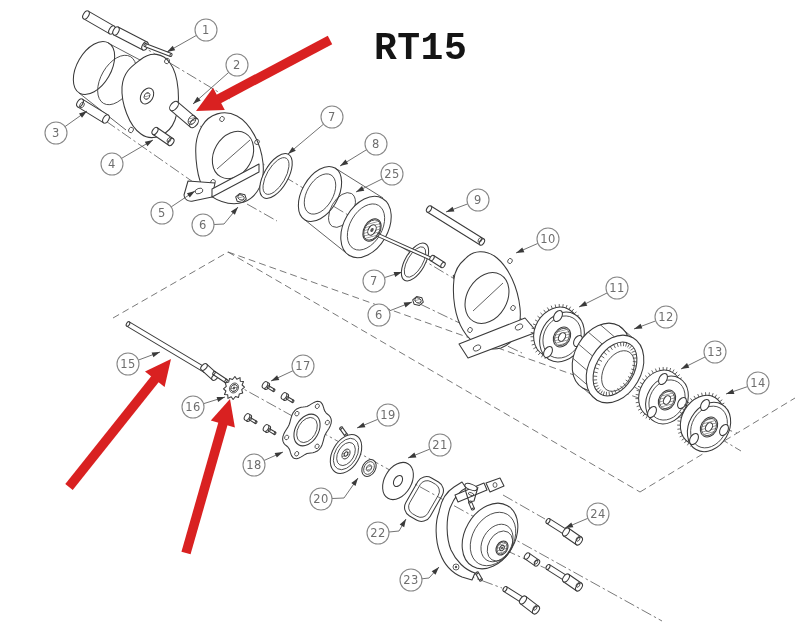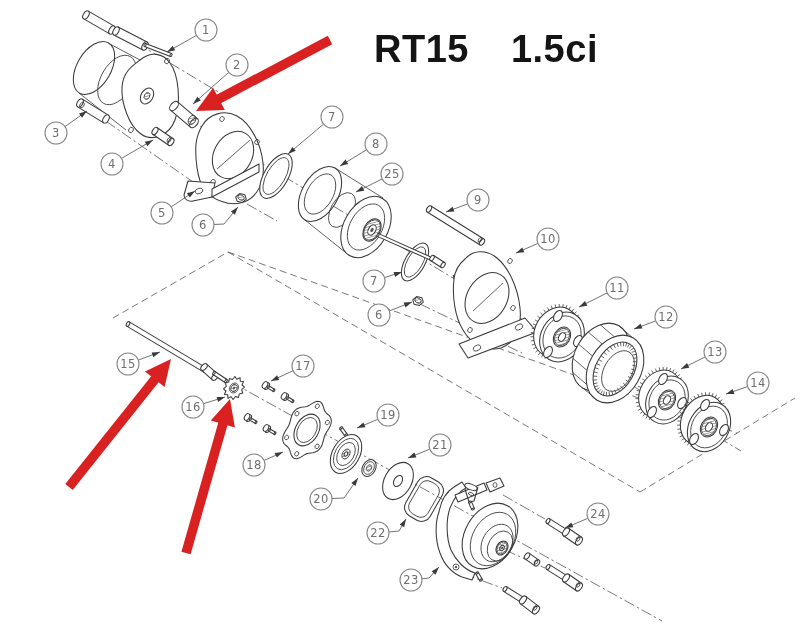--- a/index.html
+++ b/index.html
@@ -1,19 +1,19 @@
 <!DOCTYPE html>
 <html><head>
 <meta charset="utf-8">
 <style>
   html,body{margin:0;padding:0;background:#fff;}
   .stage{position:relative;width:800px;height:632px;background:#fff;overflow:hidden;
          font-family:"Liberation Sans",sans-serif;}
   .title{position:absolute;left:374px;top:30px;display:flex;gap:42px;
-         font-family:Liberation Sans, sans-serif;font-weight:700;font-size:38px;
+         font-family:Liberation Mono, monospace;font-weight:700;font-size:38px;
          color:#141414;letter-spacing:.5px;line-height:1;}
   svg{position:absolute;left:0;top:0;}
   .p{fill:#fff;stroke:#3a3a3a;stroke-width:1.05;stroke-linejoin:round;}
   .n{fill:none;stroke:#3a3a3a;stroke-width:1.05;stroke-linejoin:round;}
   .f{fill:none;stroke:#3a3a3a;stroke-width:.8;}
   .t{stroke:#3f3f3f;stroke-width:.8;}
   .hf{fill:url(#h);stroke:#3a3a3a;stroke-width:.8;}
   .dk{fill:#555;stroke:none;}
   .cl{fill:none;stroke:#616161;stroke-width:.85;stroke-dasharray:11 3 2.5 3;}
   .ph{fill:none;stroke:#616161;stroke-width:.85;stroke-dasharray:7 4;}
@@ -21,21 +21,20 @@
   .cc{fill:#fff;stroke:#878787;stroke-width:1.1;}
   .ct{fill:#6e6e6e;font-family:"DejaVu Sans",sans-serif;font-size:11.5px;letter-spacing:.5px;}
   .ah{fill:#3a3a3a;stroke:none;}
 </style>
 </head>
 <body>
 
 <div class="stage">
   <div class="title" style="color: rgb(20, 20, 20);">
     <span>RT15</span>
-    <span>1.5ci</span>
   </div>
 
   <svg id="art" width="800" height="632" viewBox="0 0 800 632">
     <defs>
       <pattern id="h" width="2.6" height="2.6" patternUnits="userSpaceOnUse" patternTransform="rotate(45)">
         <line x1="0" y1="0" x2="0" y2="2.6" stroke="#4a4a4a" stroke-width="1"></line>
       </pattern>
     </defs>
     <g id="g-phantom">
         <line x1="113" y1="318" x2="228" y2="252" class="ph"></line>

